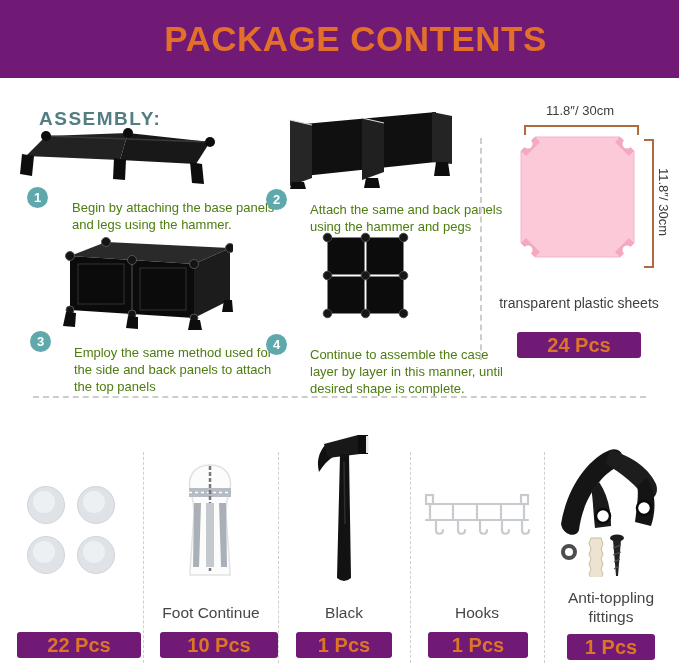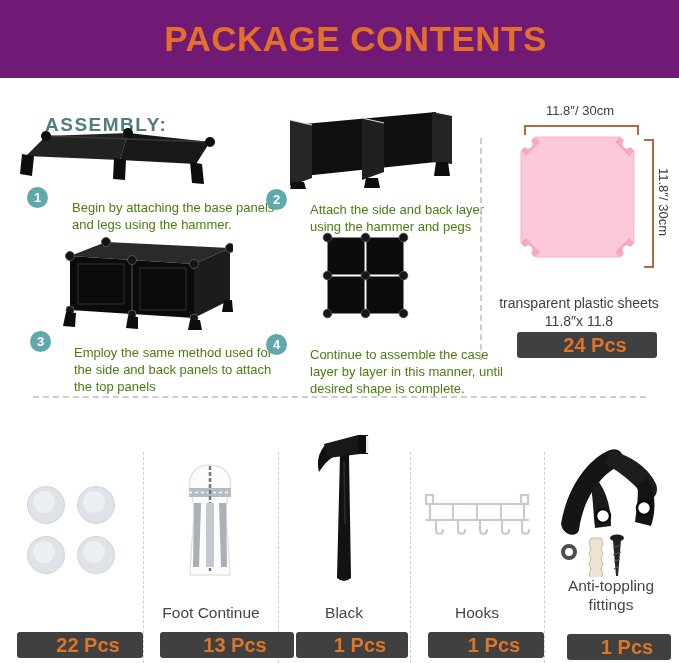--- a/index.html
+++ b/index.html
@@ -5,21 +5,21 @@
   html,body{margin:0;padding:0;background:#fff;}
   #canvas{position:relative;width:679px;height:663px;background:#ffffff;overflow:hidden;
           font-family:"Liberation Sans",sans-serif;color:#3f3f3f;}
 
   
   .banner{position:absolute;left:0;top:0;width:679px;height:78px;background:#701a75;
           display:flex;align-items:center;justify-content:center;padding-left:16px;}
   .banner h1{margin:0;font-size:35px;font-weight:bold;letter-spacing:.5px;color:#e2702b;}
 
   
-  .assembly-heading{position:absolute;left:27px;top:96px;margin:18px;font-size:19px;font-weight:bold;
+  .assembly-heading{position:absolute;left:27px;top:96px;margin:12px;font-size:19px;font-weight:bold;
           letter-spacing:1.5px;color:#527e81;}
   .art{position:absolute;}
   .stepnum{position:absolute;width:21px;height:21px;border-radius:50%;background:#5fa9ad;
           color:#fff;font-size:13px;font-weight:bold;display:flex;align-items:center;justify-content:center;}
   .steptext{position:absolute;margin:16px;font-size:13px;line-height:1.32;color:#4d7c0f;}
 
   
   .vdash-main{position:absolute;left:480px;top:138px;height:222px;width:0;border-left:2px dashed #cdcdcd;}
   .hdash{position:absolute;left:33px;top:396px;width:613px;height:0;border-top:2px dashed #cdcdcd;}
   .vsep{position:absolute;top:452px;height:211px;width:0;border-left:1px dashed #cfcfcf;}
@@ -29,22 +29,22 @@
   .dim-top-bracket{position:absolute;left:524px;top:125px;width:111px;height:8px;
           border-top:2px solid #b2693f;border-left:2px solid #b2693f;border-right:2px solid #b2693f;}
   .dim-right-bracket{position:absolute;left:644px;top:139px;width:8px;height:125px;
           border-right:2px solid #b2693f;border-top:2px solid #b2693f;border-bottom:2px solid #b2693f;}
   .dim-right-label{position:absolute;left:613px;top:194px;width:100px;height:16px;text-align:center;
           font-size:13px;color:#3c3c3c;transform:rotate(90deg);}
   .sheet-name{position:absolute;left:480px;top:295px;width:198px;text-align:center;font-size:14px;color:#3f3f3f;}
   .sheet-size{position:absolute;left:480px;top:313px;width:198px;text-align:center;font-size:14px;color:#3f3f3f;}
 
   
-  .badge{position:absolute;height:26px;background:#404040;border-radius:3px;color:#dd7527;
-         font-size:20px;font-weight:bold;display:flex;align-items:center;justify-content:center;padding-left:16px;}
+  .badge{position:absolute;height:26px;background:#701a75;border-radius:3px;color:#dd7527;
+         font-size:20px;font-weight:bold;display:flex;align-items:center;justify-content:center;}
 
   
   .item-label{position:absolute;color:#464646;font-size:15.5px;line-height:1.25;text-align:center;}
 </style>
 </head>
 <body>
 
 <div id="canvas">
 
   <header class="banner">
@@ -72,21 +72,21 @@
     <polygon points="14,22 36,27 36,80 14,88" fill="#262626"></polygon>
     <polygon points="86,20 108,25 108,74 86,82" fill="#202020"></polygon>
     <polygon points="156,14 176,18 176,66 156,64" fill="#242424"></polygon>
     <line x1="14" y1="22" x2="36" y2="27" stroke="#d9d9d9" stroke-width="1.2"></line>
     <line x1="86" y1="20" x2="108" y2="25" stroke="#d9d9d9" stroke-width="1.2"></line>
     <polygon points="16,84 28,84 30,91 14,91" fill="#0d0d0d"></polygon>
     <polygon points="90,80 102,80 104,90 88,90" fill="#0d0d0d"></polygon>
     <polygon points="160,64 172,64 174,78 158,78" fill="#0d0d0d"></polygon>
   </svg>
   <span class="stepnum" style="left:266px;top:189px">2</span>
-  <p class="steptext" style="left:294px;top:185px;width:195px">Attach the side and back layer using the hammer and pegs</p>
+  <p class="steptext" style="left:294px;top:185px;width:195px">Attach the same and back panels using the hammer and pegs</p>
 
   <svg class="art" style="left:48px;top:230px" width="185" height="100" viewBox="0 0 185 100">
     <polygon points="22,26 58,12 182,18 146,34" fill="#2a2a2a"></polygon>
     <polygon points="22,26 146,34 146,88 22,80" fill="#0b0b0b"></polygon>
     <polygon points="146,34 182,18 182,70 146,88" fill="#1c1c1c"></polygon>
     <line x1="84" y1="30" x2="84" y2="84" stroke="#3c3c3c" stroke-width="1.5"></line>
     <rect x="30" y="34" width="46" height="40" fill="none" stroke="#333333" stroke-width="1"></rect>
     <rect x="92" y="38" width="46" height="42" fill="none" stroke="#333333" stroke-width="1"></rect>
     <circle cx="22" cy="26" r="4.5" fill="#141414" stroke="#555" stroke-width="1"></circle>
     <circle cx="84" cy="30" r="4.5" fill="#141414" stroke="#555" stroke-width="1"></circle>
@@ -134,51 +134,50 @@
     <polygon points="116,109 102,123 97,118 111,104" fill="#f4a9c1"></polygon>
     <polygon points="17,123 3,109 8,104 22,118" fill="#f4a9c1"></polygon>
     <circle cx="10" cy="10" r="4.5" fill="#ffffff"></circle>
     <circle cx="109" cy="10" r="4.5" fill="#ffffff"></circle>
     <circle cx="10" cy="116" r="4.5" fill="#ffffff"></circle>
     <circle cx="109" cy="116" r="4.5" fill="#ffffff"></circle>
   </svg>
   <div class="dim-right-bracket"></div>
   <div class="dim-right-label">11.8″/ 30cm</div>
   <div class="sheet-name">transparent plastic sheets</div>
-  <div class="sheet-size">11.8″x 11.8</div>
   <div class="badge" style="left:517px;top:332px;width:124px">24 Pcs</div>
 
   <div class="vsep" style="left:143px"></div>
   <div class="vsep" style="left:278px"></div>
   <div class="vsep" style="left:410px"></div>
   <div class="vsep" style="left:544px"></div>
 
   <svg class="art" style="left:21px;top:480px" width="100" height="100" viewBox="0 0 100 100">
     <circle cx="25" cy="25" r="18.5" fill="#dfe3e7" stroke="#d0d5da" stroke-width="1"></circle>
     <circle cx="75" cy="25" r="18.5" fill="#dfe3e7" stroke="#d0d5da" stroke-width="1"></circle>
     <circle cx="25" cy="75" r="18.5" fill="#dfe3e7" stroke="#d0d5da" stroke-width="1"></circle>
     <circle cx="75" cy="75" r="18.5" fill="#dfe3e7" stroke="#d0d5da" stroke-width="1"></circle>
     <circle cx="23" cy="22" r="11" fill="#edf0f2"></circle>
     <circle cx="73" cy="22" r="11" fill="#edf0f2"></circle>
     <circle cx="23" cy="72" r="11" fill="#edf0f2"></circle>
     <circle cx="73" cy="72" r="11" fill="#edf0f2"></circle>
   </svg>
-  <div class="badge" style="left:17px;top:632px;width:110px">22 Pcs</div>
+  <div class="badge" style="left:17px;top:632px;width:124px">22 Pcs</div>
 
   <svg class="art" style="left:182px;top:463px" width="56" height="120" viewBox="0 0 56 120">
     <path d="M28,2 C44,2 52,14 47,30 C43,42 44,56 46,78 C47,94 48,106 48,112 L8,112 C8,106 9,94 10,78 C12,56 13,42 9,30 C4,14 12,2 28,2 Z" fill="#fcfcfc" stroke="#e2e2e2" stroke-width="1.5"></path>
     <rect x="7" y="25" width="42" height="9" fill="#b6bcc3"></rect>
     <line x1="7" y1="29.5" x2="49" y2="29.5" stroke="#ffffff" stroke-width="1.5" stroke-dasharray="3 3"></line>
     <line x1="28" y1="3" x2="28" y2="108" stroke="#777777" stroke-width="2.5" stroke-dasharray="4 2"></line>
     <polygon points="12,40 19,40 17,104 11,104" fill="#aab0b8"></polygon>
     <polygon points="37,40 44,40 45,104 39,104" fill="#aab0b8"></polygon>
     <rect x="24" y="40" width="8" height="64" fill="#c4c9cf"></rect>
   </svg>
   <div class="item-label" style="left:148px;top:603px;width:126px">Foot Continue</div>
-  <div class="badge" style="left:160px;top:632px;width:118px">13 Pcs</div>
+  <div class="badge" style="left:160px;top:632px;width:118px">10 Pcs</div>
 
   <svg class="art" style="left:314px;top:428px" width="60" height="160" viewBox="0 0 60 160">
     <path d="M12,16 Q1,28 5,44 Q12,33 19,29 Z" fill="#101010"></path>
     <polygon points="10,16 44,7 46,26 14,30" fill="#181818"></polygon>
     <rect x="44" y="7" width="10" height="19" fill="#0d0d0d"></rect>
     <rect x="52" y="8" width="2.5" height="17" fill="#e8e8e8"></rect>
     <path d="M26,27 L35,26 L37,150 Q30,156 23,150 Z" fill="#121212"></path>
     <line x1="30" y1="34" x2="31" y2="96" stroke="#2e2e2e" stroke-width="1.5"></line>
   </svg>
   <div class="item-label" style="left:280px;top:603px;width:128px">Black</div>
@@ -214,16 +213,16 @@
     <circle cx="89" cy="66" r="7" fill="#ffffff" stroke="#0a0a0a" stroke-width="2.5"></circle>
     <circle cx="14" cy="110" r="6" fill="none" stroke="#4d4d4d" stroke-width="4"></circle>
     <path d="M36,96 h10 l2,6 -2,5 2,5 -2,5 2,5 -2,5 2,5 -3,6 h-8 l-3,-6 2,-5 -2,-5 2,-5 -2,-5 2,-5 -2,-6 Z" fill="#ece4d0" stroke="#c9bda0" stroke-width="1"></path>
     <ellipse cx="62" cy="96" rx="7" ry="3.5" fill="#1c1c1c"></ellipse>
     <polygon points="58,98 66,98 63,134 61,134" fill="#242424"></polygon>
     <line x1="58" y1="106" x2="66" y2="103" stroke="#555" stroke-width="1.2"></line>
     <line x1="58" y1="113" x2="66" y2="110" stroke="#555" stroke-width="1.2"></line>
     <line x1="59" y1="120" x2="65" y2="117" stroke="#555" stroke-width="1.2"></line>
     <line x1="59" y1="127" x2="64" y2="124" stroke="#555" stroke-width="1.2"></line>
   </svg>
-  <div class="item-label" style="left:550px;top:576px;width:122px">Anti-toppling fittings</div>
+  <div class="item-label" style="left:550px;top:588px;width:122px">Anti-toppling fittings</div>
   <div class="badge" style="left:567px;top:634px;width:88px">1 Pcs</div>
 
 </div>
 
 </body></html>

